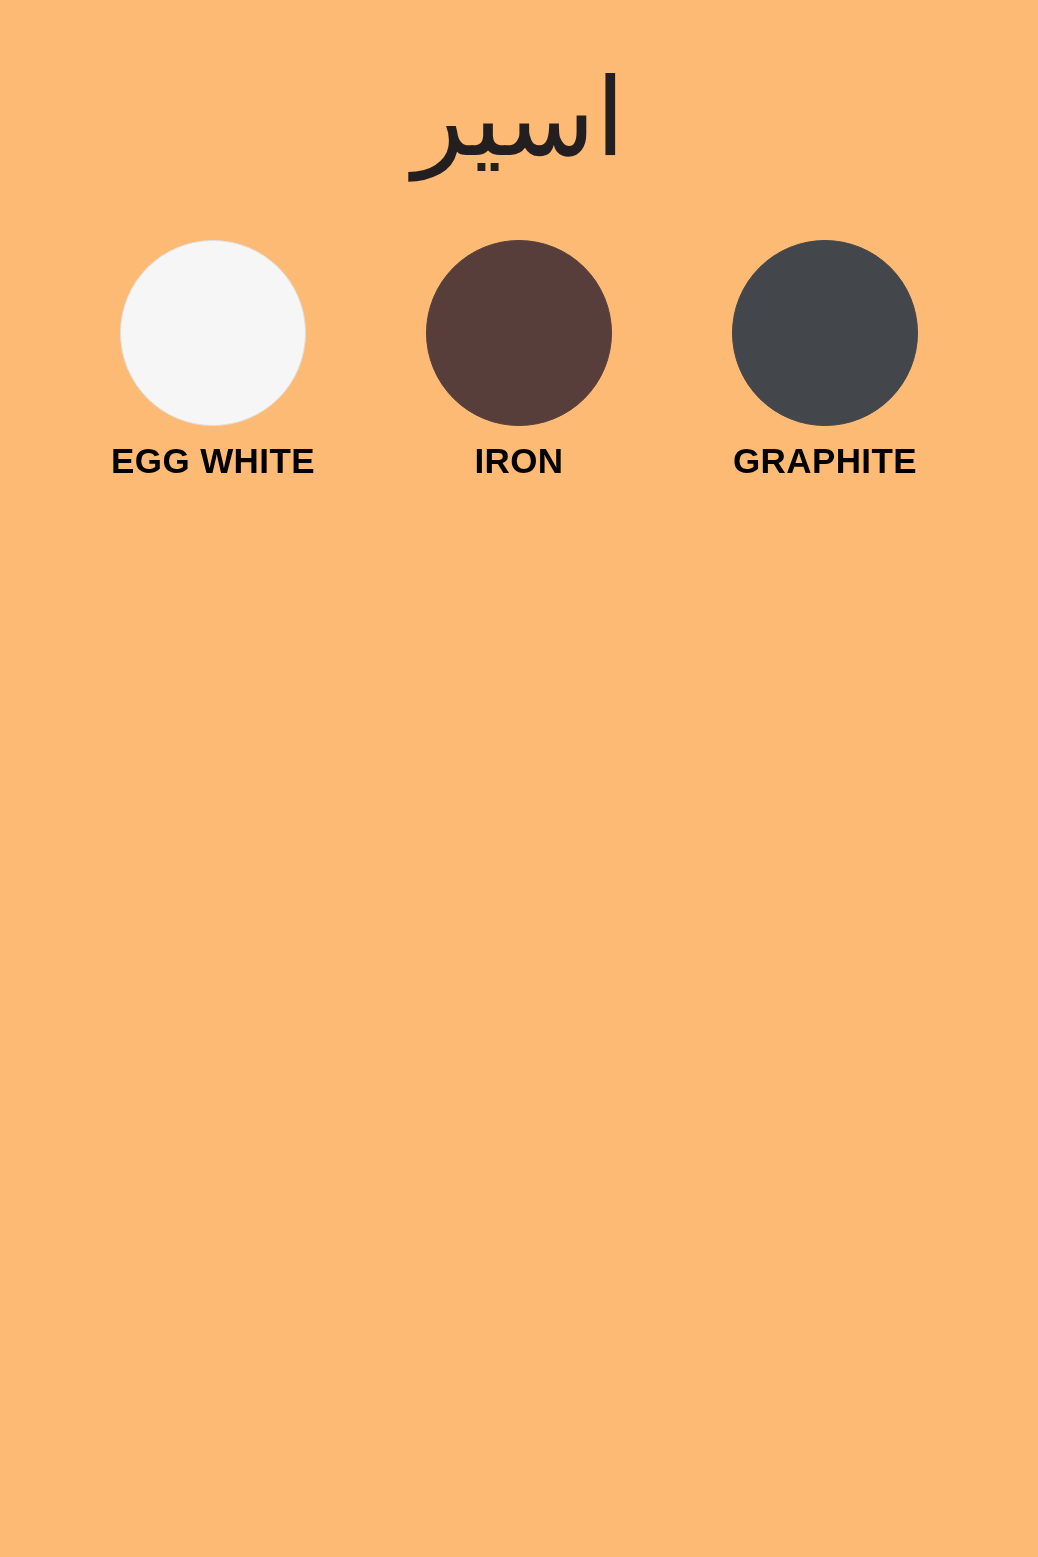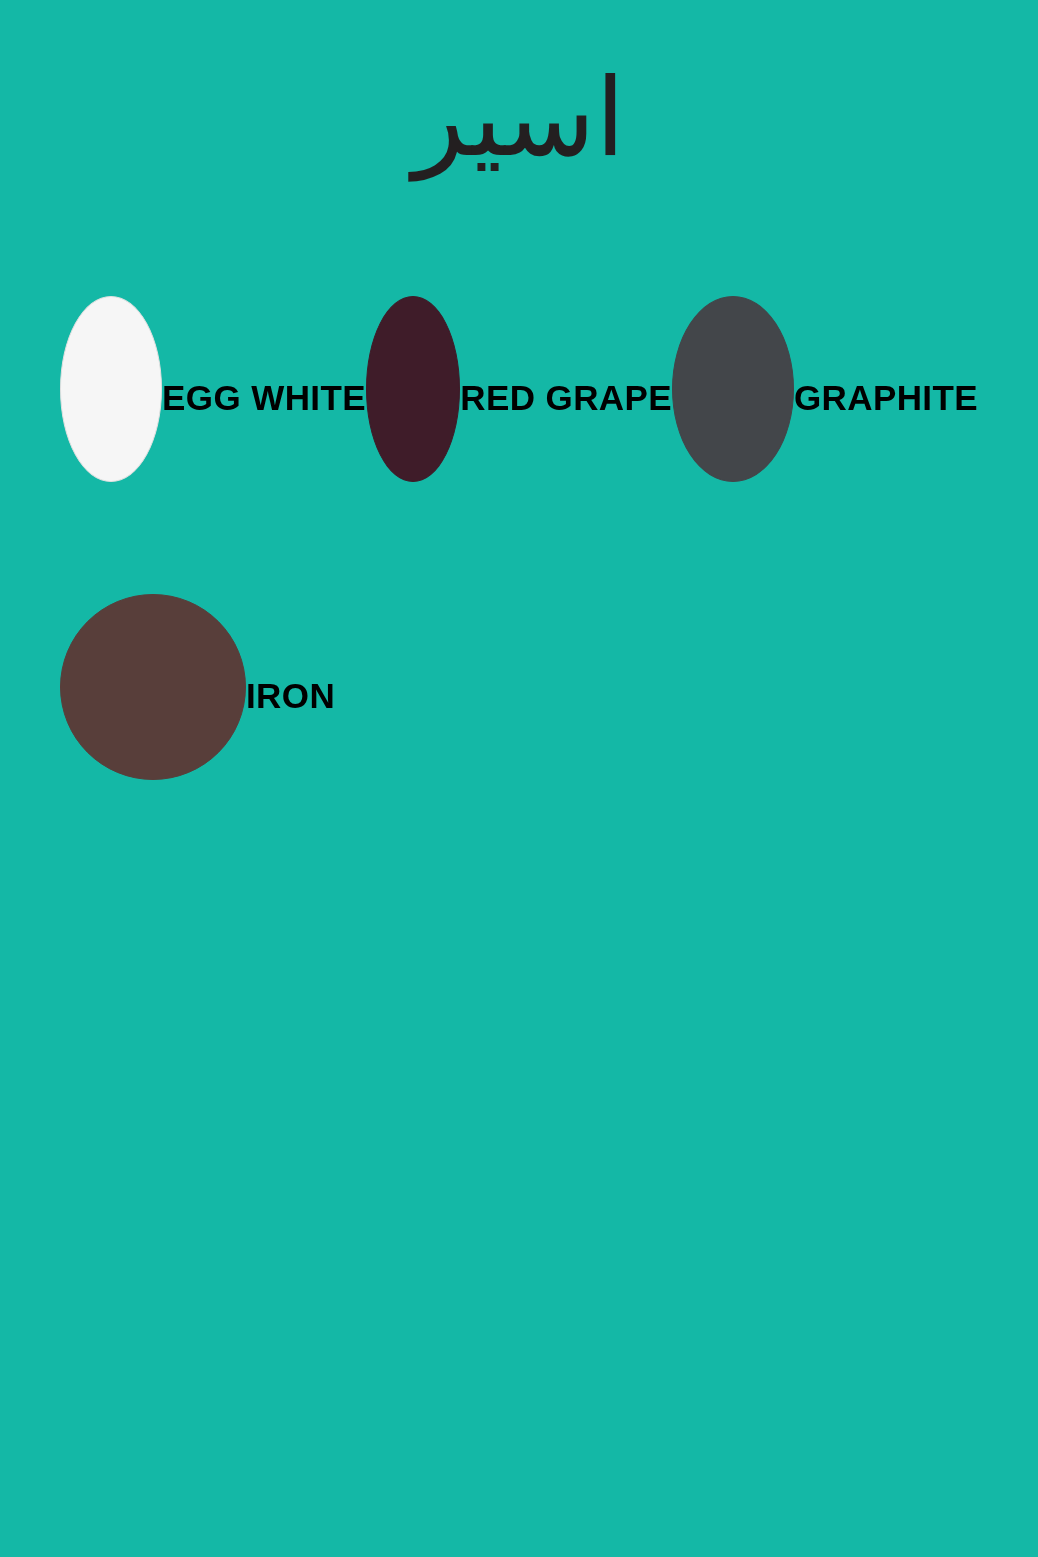--- a/index.html
+++ b/index.html
@@ -48,21 +48,21 @@
     top: 240px;
     left: 60px;
     width: 918px;
     display: grid;
     grid-template-columns: repeat(3, 306px);
     grid-template-rows: repeat(2, 298px);
   }
 
   .swatch {
     display: flex;
-    flex-direction: row;
+    flex-direction: column;
     align-items: center;
   }
 
   .swatch-dot {
     width: 186px;
     height: 186px;
     border-radius: 50%;
     box-sizing: border-box;
   }
 
@@ -74,44 +74,40 @@
     letter-spacing: 0.4px;
     text-transform: uppercase;
     white-space: nowrap;
     line-height: 1;
     font-family: "Liberation Sans", "DejaVu Sans", sans-serif;
   }
 </style>
 </head>
 <body style="background: rgb(227, 227, 227);">
 
-<div class="page" style="background: #14b8a6;">
+<div class="page" style="background: #fdba74;">
 
   <div class="title-block">
     <div class="brand-title" style="color: rgb(35, 31, 32);">اسیر</div>
   </div>
 
   <div class="swatch-grid">
 
     <div class="swatch">
       <div class="swatch-dot" style="background: rgb(246, 246, 246); border: 1px solid rgb(224, 224, 224);"></div>
       <div class="swatch-label" style="color: rgb(0, 0, 0);">EGG WHITE</div>
     </div>
 
+
+
     <div class="swatch">
-      <div class="swatch-dot" style="background: rgb(63, 28, 41); border: 1px solid rgb(63, 28, 41);"></div>
-      <div class="swatch-label" style="color: rgb(0, 0, 0);">RED GRAPE</div>
+      <div class="swatch-dot" style="background: rgb(88, 62, 58); border: 1px solid rgb(88, 62, 58);"></div>
+      <div class="swatch-label" style="color: rgb(0, 0, 0);">IRON</div>
     </div>
-
 
     <div class="swatch">
       <div class="swatch-dot" style="background: rgb(67, 70, 74); border: 1px solid rgb(67, 70, 74);"></div>
       <div class="swatch-label" style="color: rgb(0, 0, 0);">GRAPHITE</div>
-    </div>
-
-    <div class="swatch">
-      <div class="swatch-dot" style="background: rgb(88, 62, 58); border: 1px solid rgb(88, 62, 58);"></div>
-      <div class="swatch-label" style="color: rgb(0, 0, 0);">IRON</div>
     </div>
 
 
   </div>
 </div>
 
 </body></html>

